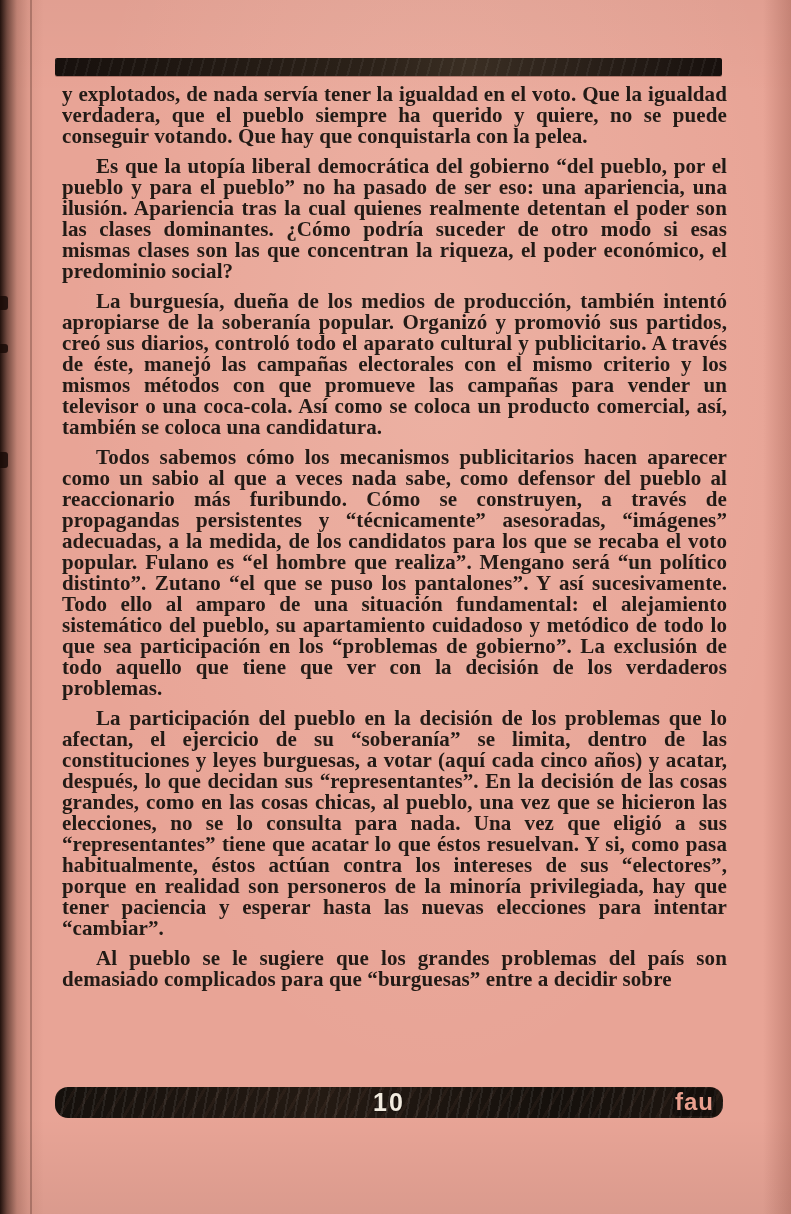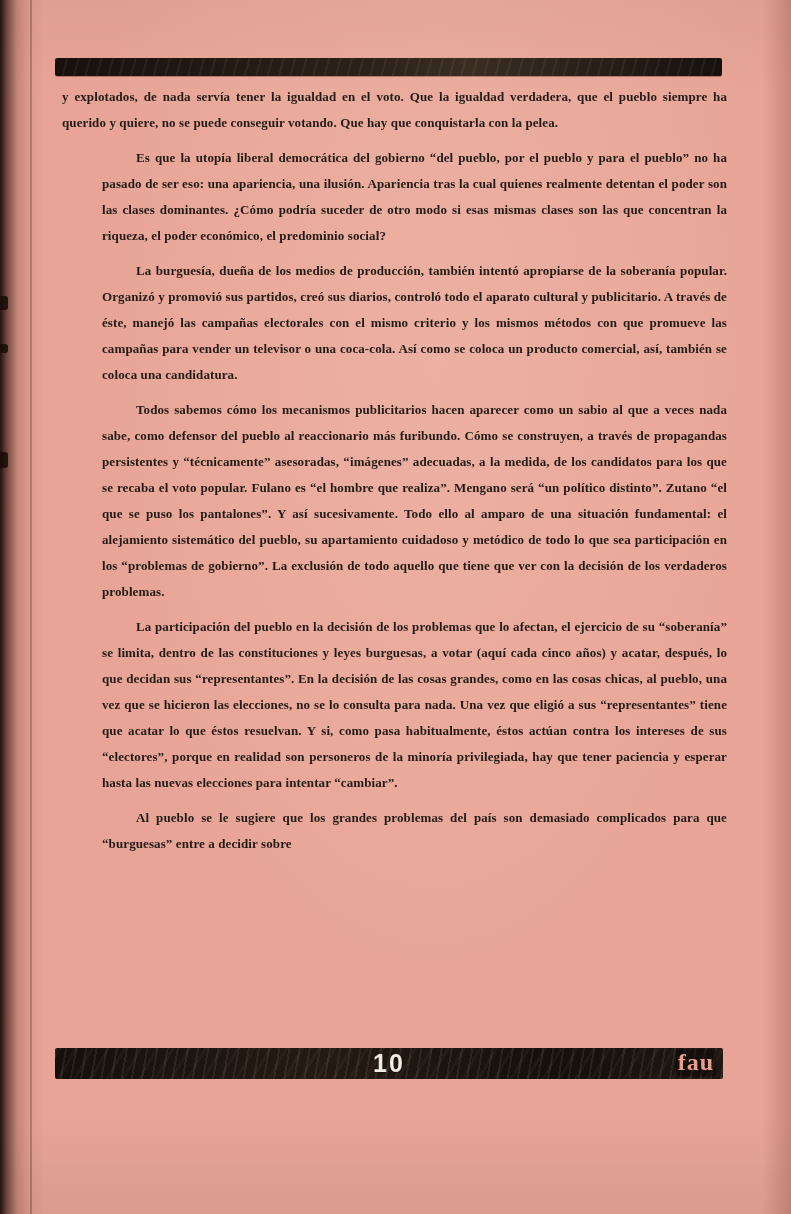--- a/index.html
+++ b/index.html
@@ -52,48 +52,48 @@
       repeating-linear-gradient(105deg, rgba(255,255,255,0.05) 0 2px, rgba(0,0,0,0) 2px 11px),
       linear-gradient(90deg, #17100d, #2c2219 48%, #3a2e23 62%, #17100d);
     border-radius:2px;
     box-shadow:0 1px 0 rgba(80,35,25,0.35);
   }
 
   
   .text-block{
     position:absolute;left:62px;top:84px;width:665px;
     color:var(--ink);
-    font-size:13px;line-height:26px;font-weight:700;
+    font-size:21px;line-height:21px;font-weight:700;
     text-align:justify;
     letter-spacing:0.1px;
   }
   .text-block p{margin:0;}
   .text-block p + p{margin-top:9px;}
-  .text-block p.indent{text-indent:34px;margin-left:40px;}
+  .text-block p.indent{text-indent:34px;}
 
   
   .footer-bar{
-    position:absolute;left:55px;top:1048px;width:668px;height:31px;
+    position:absolute;left:55px;top:1087px;width:668px;height:31px;
     background:
       repeating-linear-gradient(100deg, rgba(255,255,255,0.07) 0 2px, rgba(0,0,0,0) 2px 10px),
       repeating-linear-gradient(-60deg, rgba(200,140,120,0.06) 0 3px, rgba(0,0,0,0) 3px 14px),
       linear-gradient(90deg, #15100c, #241a13 40%, #15100c 75%, #201711);
-    border-radius:2px;
+    border-radius:13px;
   }
   .page-number{
     position:absolute;left:50%;top:50%;transform:translate(-50%,-52%);
     color:var(--page-number-color);
     font-family:"Liberation Sans","DejaVu Sans",sans-serif;
     font-weight:700;font-size:25px;letter-spacing:2px;
     text-shadow:0 0 2px rgba(0,0,0,0.6);
   }
   .imprint{
     position:absolute;right:7px;top:50%;transform:translateY(-54%);
     color:var(--imprint-color);
-    font-family:Liberation Serif, serif;
+    font-family:Liberation Sans, sans-serif;
     font-weight:700;font-size:24px;letter-spacing:1px;
     padding:0 2px;
     background:rgba(0,0,0,0.35);
     border-radius:3px;
   }
 </style>
 </head>
 <body>
 
 <div class="page">

